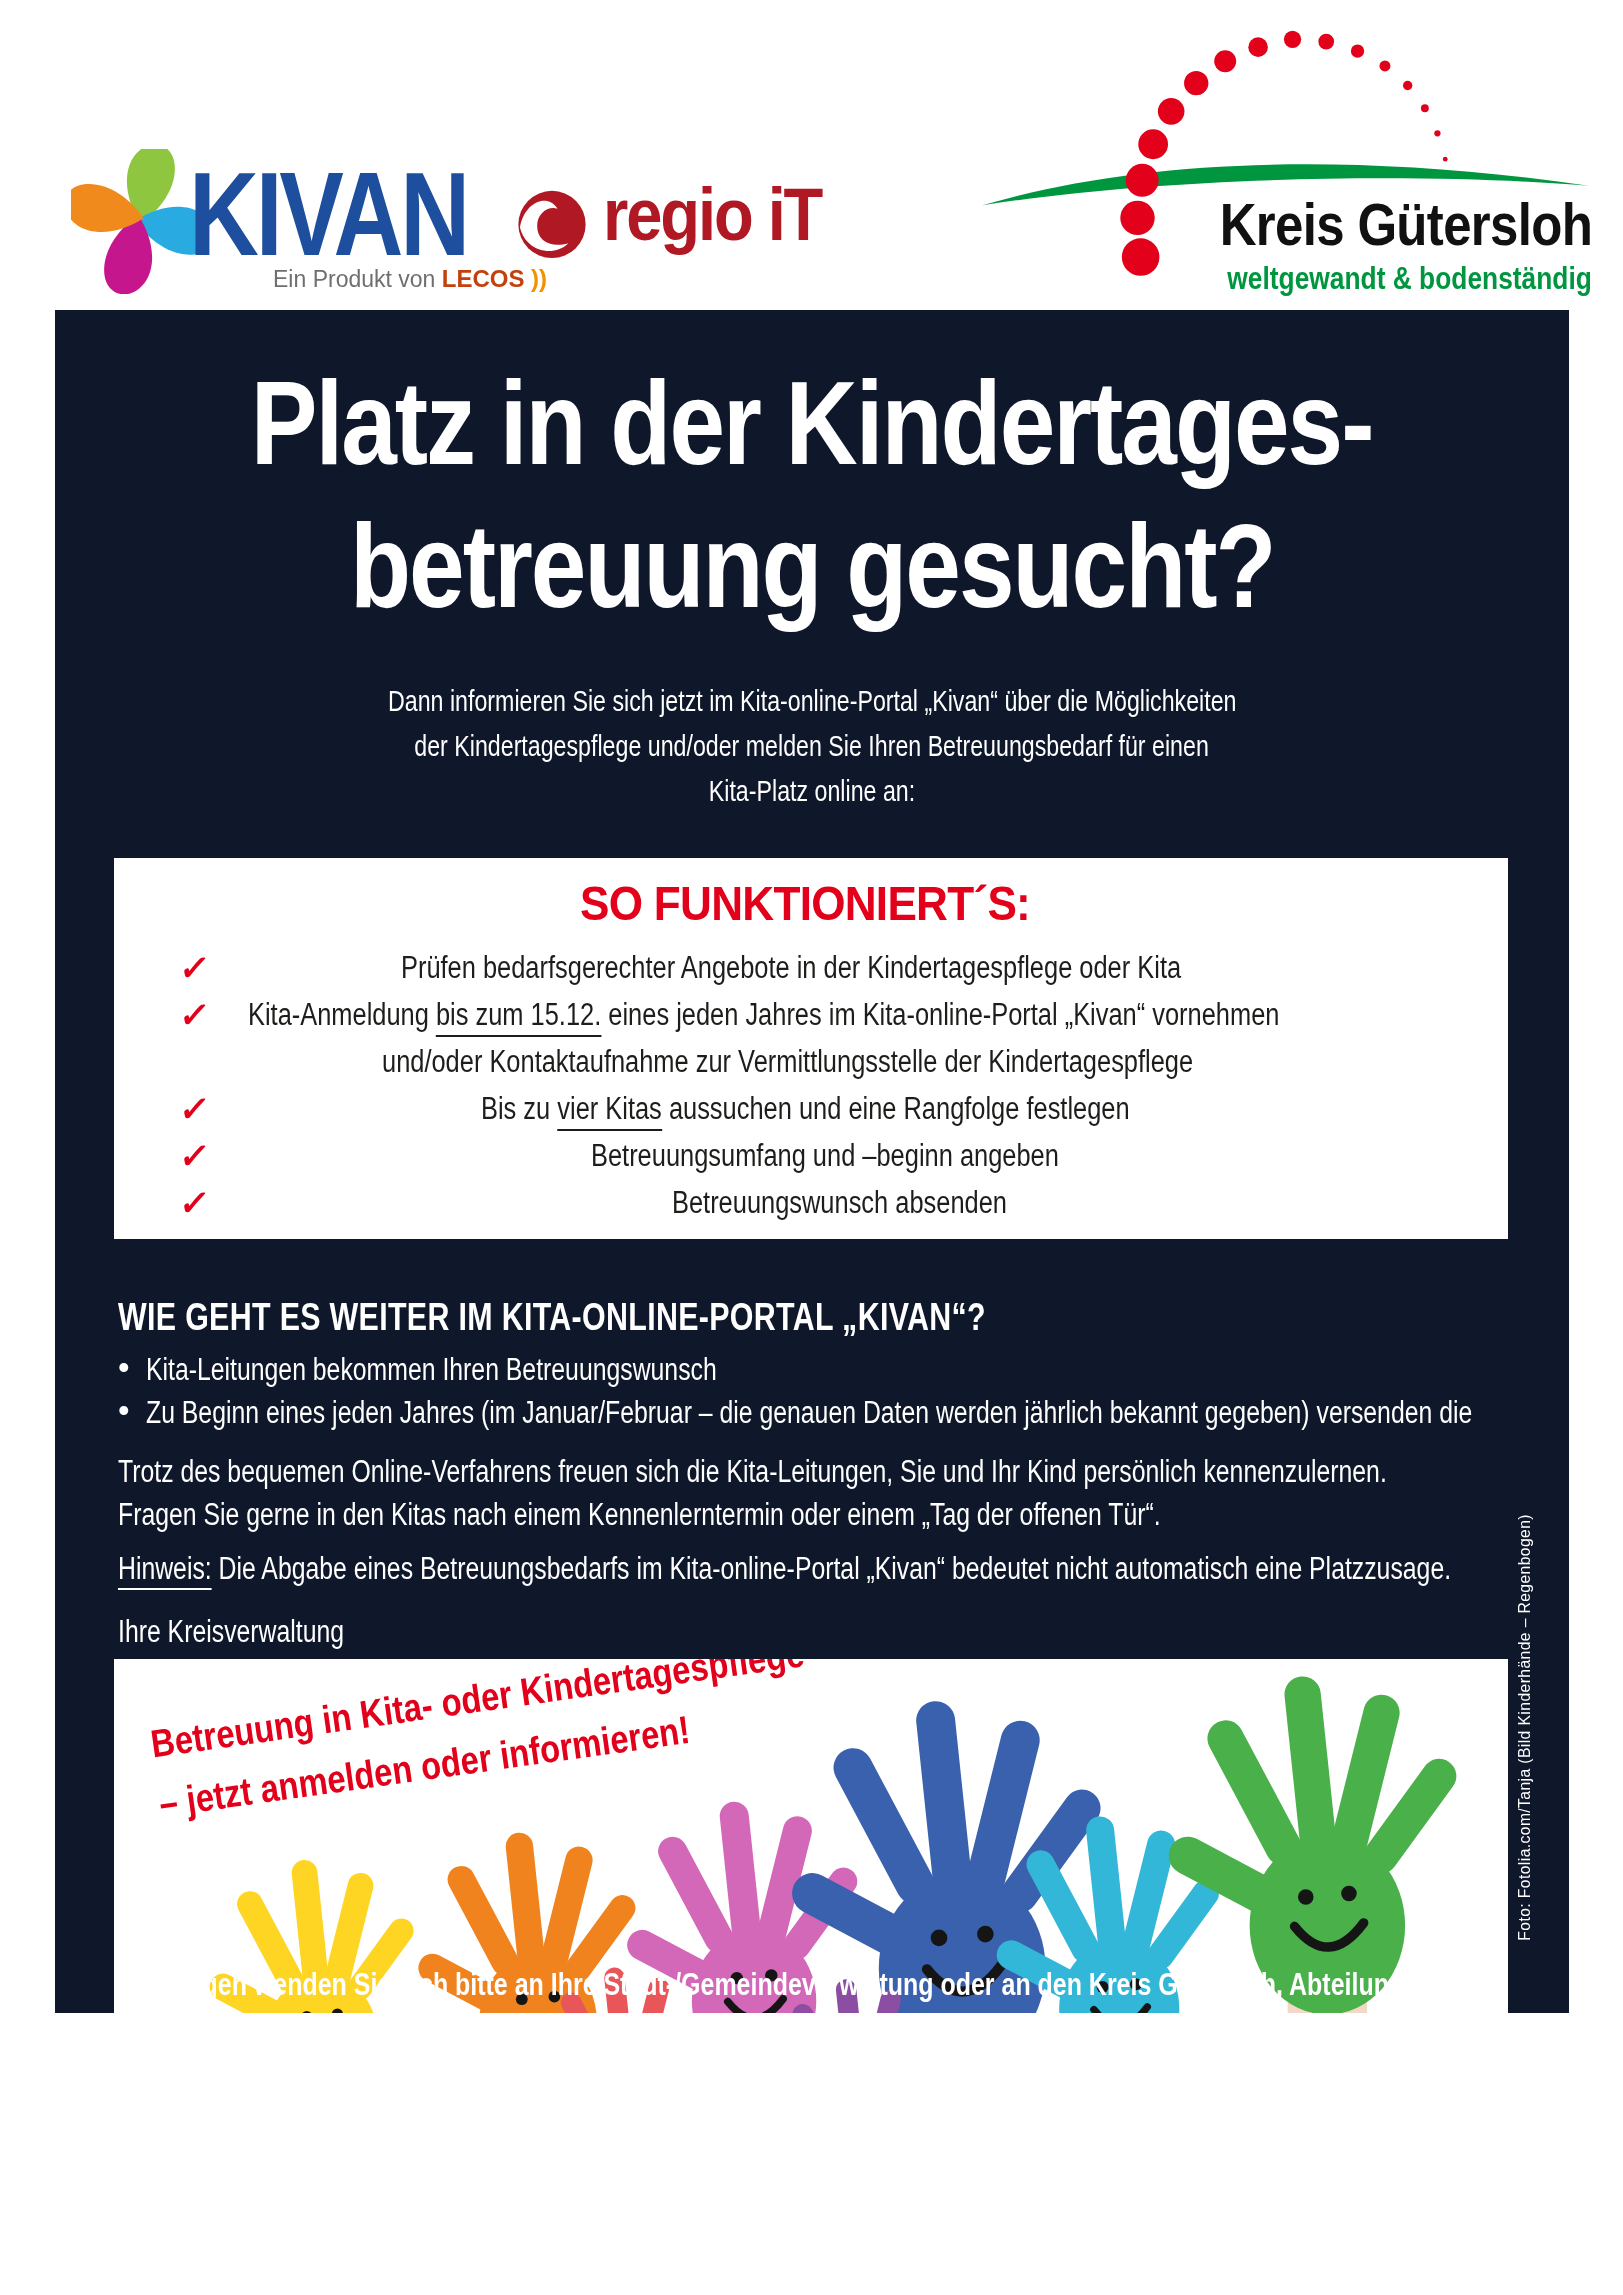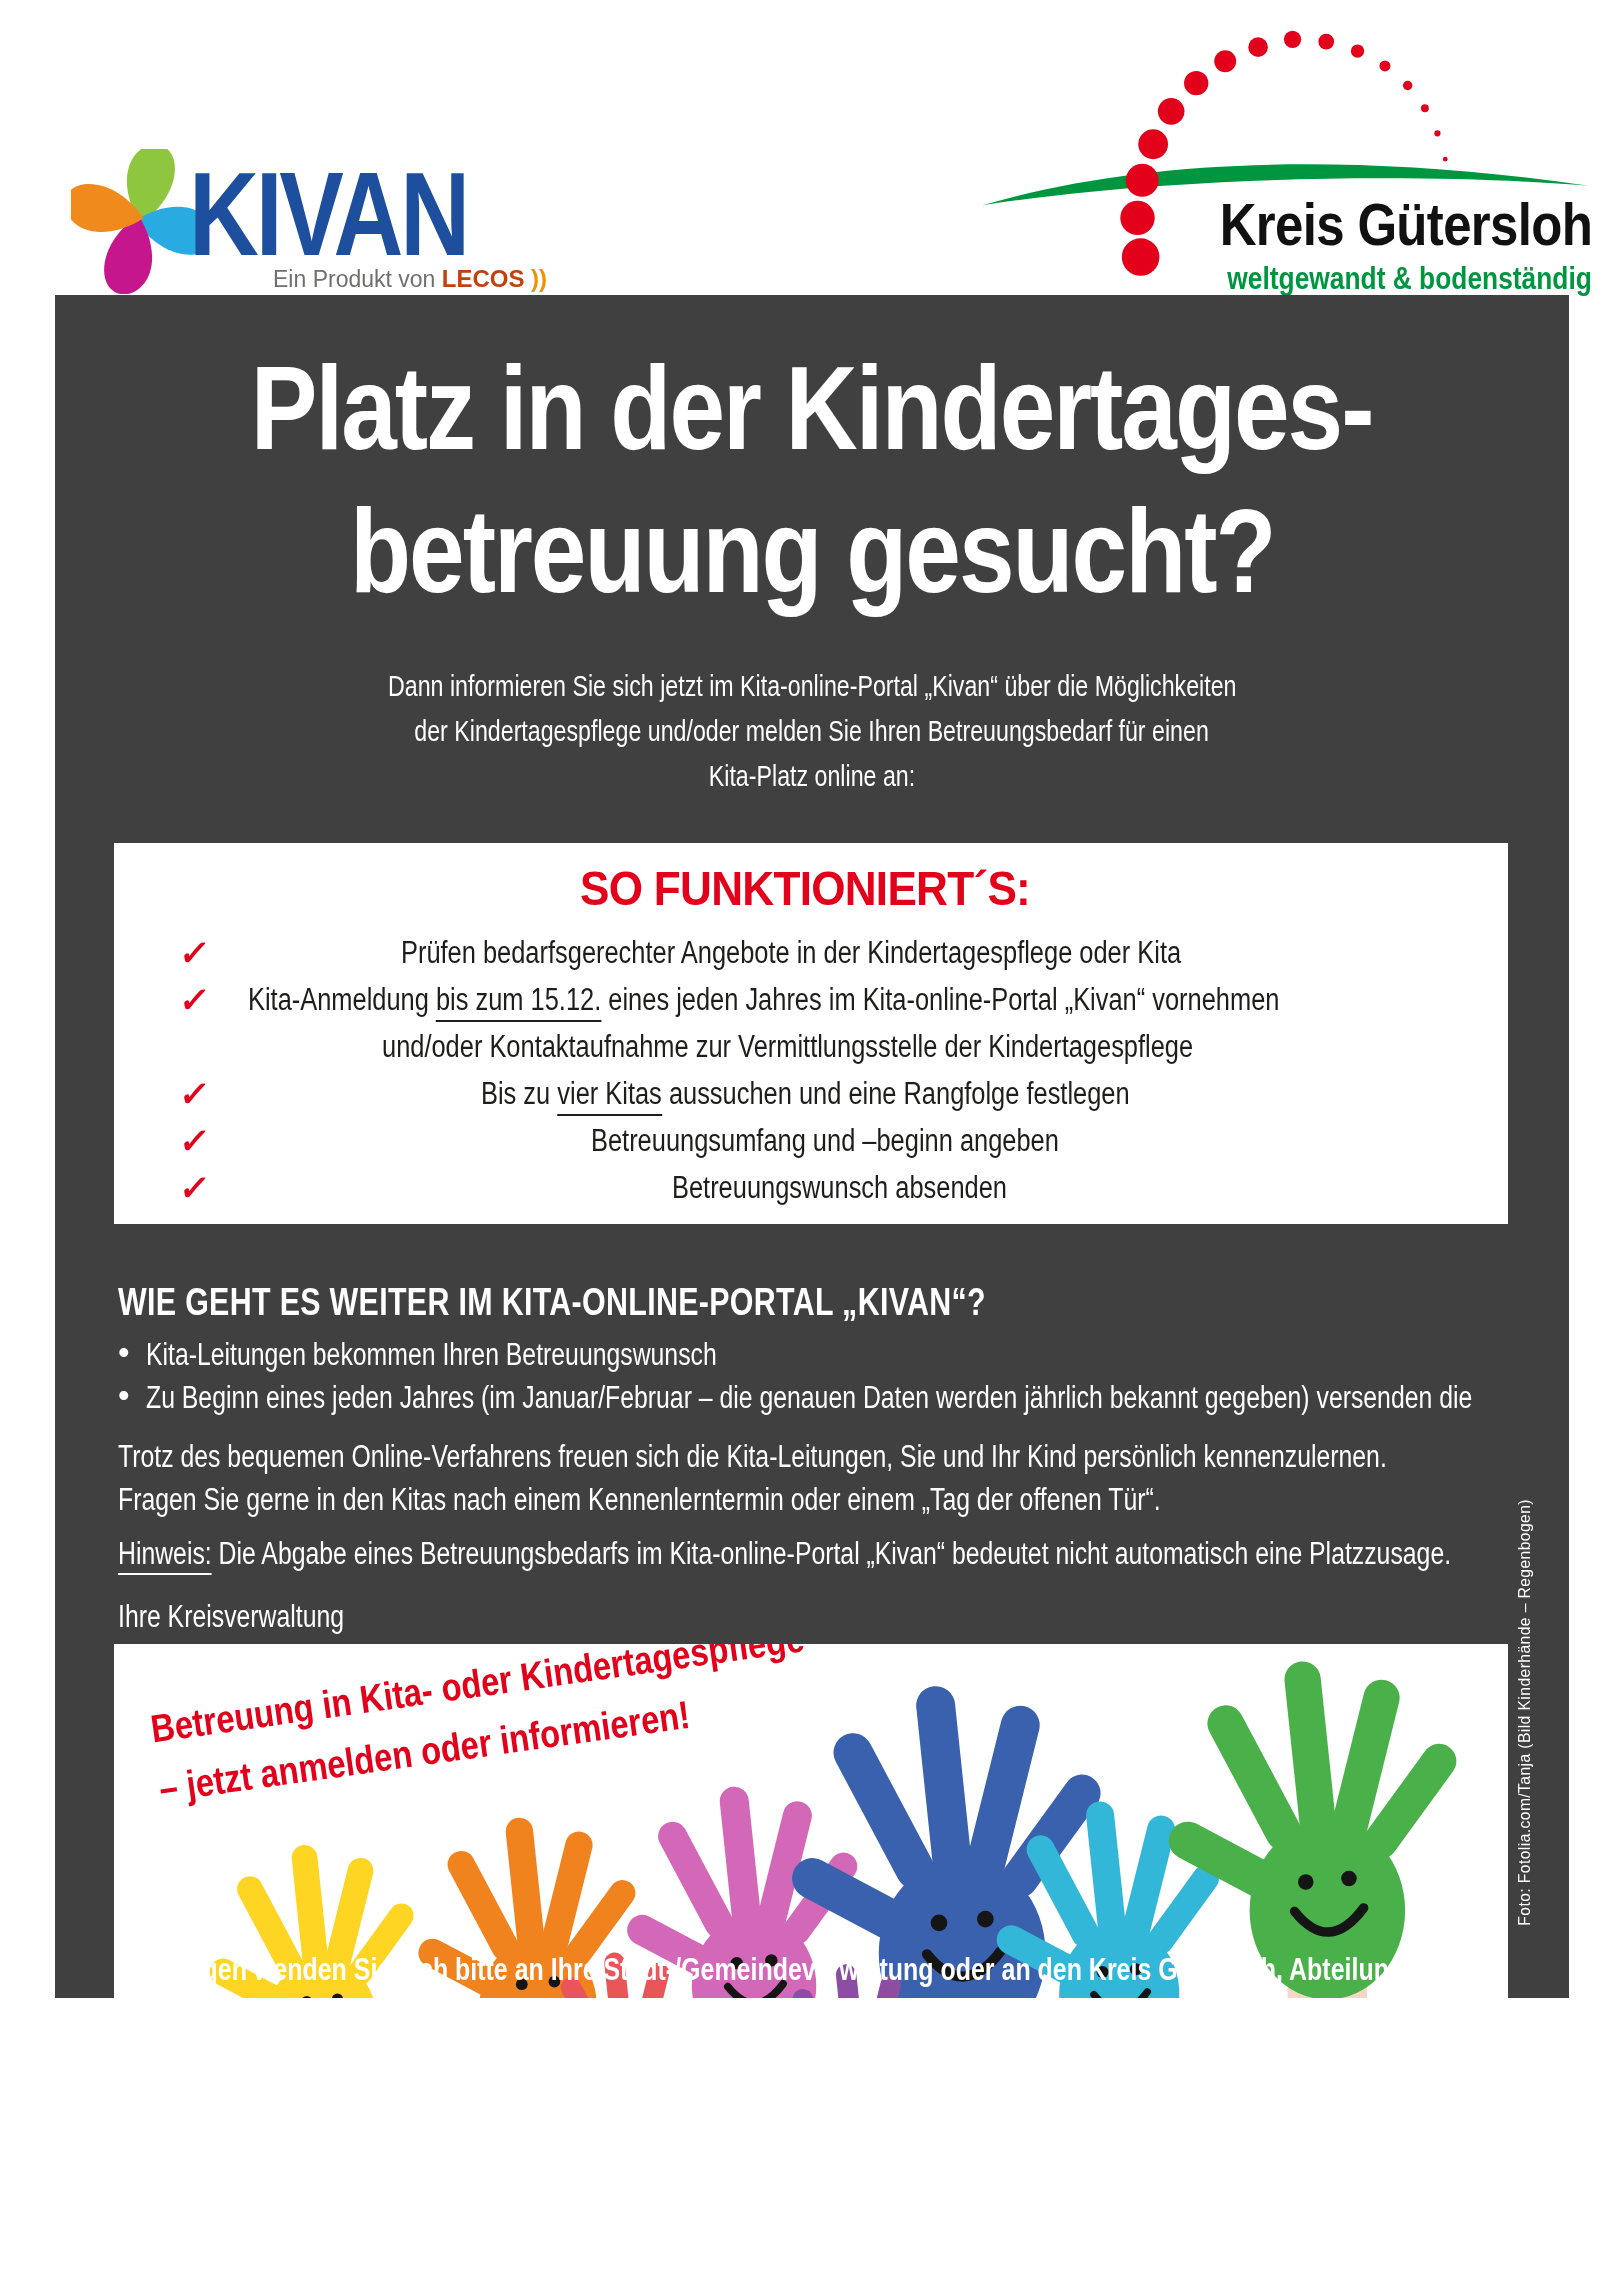--- a/index.html
+++ b/index.html
@@ -28,22 +28,22 @@
                 color:#b01823; letter-spacing:-2.4px; --sx:0.88; }
 
   .kreis-logo { position:absolute; left:963px; top:26px; width:613px; height:278px; }
   .kreis-art  { position:absolute; left:0; top:0; }
   .kreis-title  { position:absolute; right:0; top:166px; font-size:60px; line-height:66px; font-weight:bold;
                   color:#111111; letter-spacing:-0.8px; --sx:0.85; }
   .kreis-slogan { position:absolute; right:0; top:234px; font-size:31px; line-height:38px; font-weight:bold;
                   color:#009640; --sx:0.85; }
 
   
-  .red-block { position:absolute; left:55px; top:295px; width:1514px; height:1703px;
-               background:#404040; color:#ffffff; overflow:hidden; }
+  .red-block { position:absolute; left:55px; top:310px; width:1514px; height:1703px;
+               background:#0f172a; color:#ffffff; overflow:hidden; }
   h1.hero { margin:41px 0 0 0; text-align:center; font-weight:bold; font-size:119px; }
   h1.hero .line { line-height:143px; --sx:0.84; letter-spacing:-2.4px; }
   .subtitle { margin-top:42px; text-align:center; font-size:29px; }
   .subtitle .line { line-height:45px; --sx:0.80; }
 
   .white-box { margin:44px 61px 0 59px; height:381px; background:#ffffff; color:#1d1d1b;
                box-sizing:border-box; padding:20.4px 0 0 39px;text-align:center; }
   .box-title { color:#e2001a; font-weight:bold; font-size:49px; line-height:50px; letter-spacing:-0.8px; --sx:0.90; }
   .checklist { margin-top:19px; }
   .check-line { position:relative; padding-left:92px; height:47px; font-size:31px; line-height:41px; }
@@ -90,20 +90,27 @@
           <path d="M0,6 C -10,-28 -4,-66 18,-84 C 46,-106 76,-88 70,-58 C 64,-28 34,-4 0,6 Z" fill="#8ec63f" transform="rotate(-18)"></path>
           <path d="M0,6 C -10,-28 -4,-66 18,-84 C 46,-106 76,-88 70,-58 C 64,-28 34,-4 0,6 Z" fill="#29abe2" transform="rotate(72)"></path>
           <path d="M0,6 C -10,-28 -4,-66 18,-84 C 46,-106 76,-88 70,-58 C 64,-28 34,-4 0,6 Z" fill="#c6168d" transform="rotate(162)"></path>
           <path d="M0,6 C -10,-28 -4,-66 18,-84 C 46,-106 76,-88 70,-58 C 64,-28 34,-4 0,6 Z" fill="#f18a1d" transform="rotate(252)"></path>
         </g>
       </svg>
       <div class="kivan-word cx">KIVAN</div>
       <div class="kivan-tag"><span>Ein Produkt von </span><b>LECOS</b><span class="arrows"> ))</span></div>
     </div>
 
+    <div class="regio-logo">
+      <svg width="86" height="94" viewBox="0 0 110 120">
+        <circle cx="55" cy="58" r="43" fill="#b01823"></circle>
+        <path d="M14,62 C 22,94 58,100 76,82 C 54,88 36,80 36,60 C 36,44 50,34 62,38 C 50,18 20,28 14,62 Z" fill="#ffffff"></path>
+      </svg>
+      <div class="regio-text cx">regio iT</div>
+    </div>
 
     <div class="kreis-logo">
       <svg class="kreis-art" width="613" height="278" viewBox="0 0 782 355">
         <path d="M4,229 C 210,168 480,161 778,204 C 560,186 230,193 4,229 Z" fill="#009640"></path>
         <g fill="#e2001a">
           <circle cx="206" cy="295" r="24"></circle>
             <circle cx="202" cy="245" r="22"></circle>
             <circle cx="208" cy="197" r="21"></circle>
           <circle cx="222" cy="151" r="19"></circle>
             <circle cx="245" cy="109" r="17"></circle>

